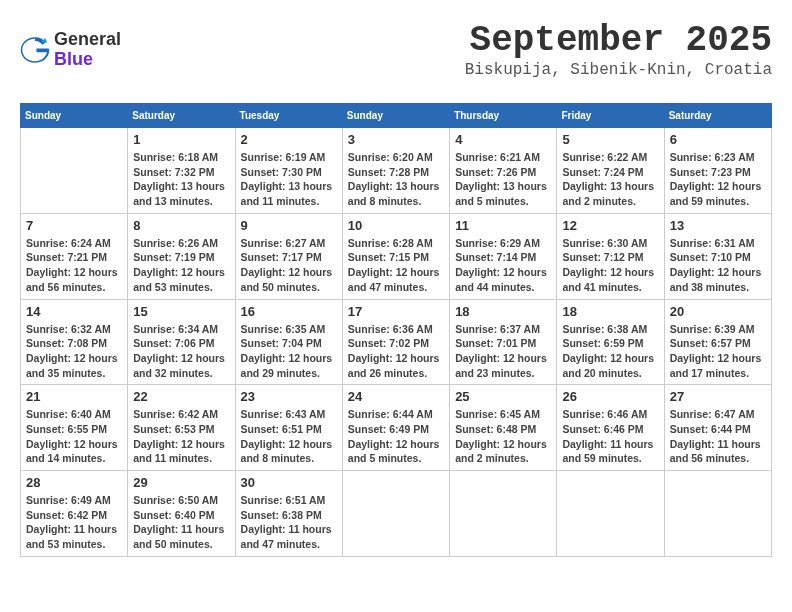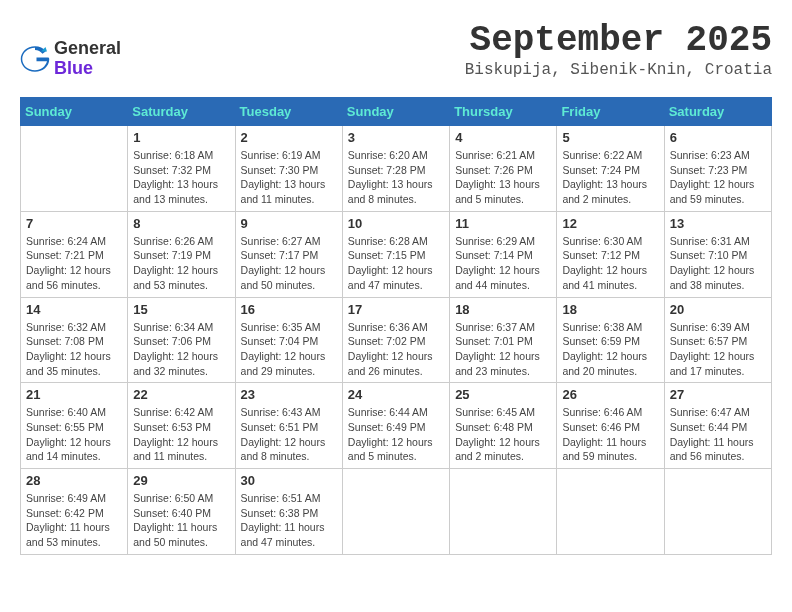--- a/index.html
+++ b/index.html
@@ -6,22 +6,22 @@
     body {
       font-family: Arial, sans-serif;
       background: #fff;
       width: 792px;
       min-height: 612px;
       padding: 20px;
     }
     .header {
       display: flex;
       justify-content: space-between;
-      align-items: flex-end;
-      margin-bottom: 18px;
+      align-items: center;
+      margin-bottom: 24px;
     }
     .logo {
       display: flex;
       align-items: center;
       gap: 4px;
     }
     .logo-text {
       display: flex;
       flex-direction: column;
       font-size: 18px;
@@ -48,24 +48,24 @@
       font-size: 16px;
       color: #555;
     }
     table {
       width: 100%;
       border-collapse: collapse;
       font-size: 11px;
     }
     thead th {
       background: #2a6ab5;
-      color: #5eead4;
+      color: #ffffff;
       padding: 6px 4px;
       text-align: left;
-      font-size: 13px;
+      font-size: 10px;
       font-weight: bold;
       border: 1px solid #2a6ab5;
     }
     tbody td {
       border: 1px solid #ccc;
       vertical-align: top;
       padding: 4px 5px;
       height: 80px;
       width: calc(100% / 7);
     }
@@ -73,20 +73,21 @@
       font-weight: bold;
       font-size: 13px;
       color: #333;
       display: block;
       margin-bottom: 3px;
     }
     .day-info {
       color: #444;
       font-size: 10.5px;
       line-height: 1.4;
+      font-weight: bold;
     }
     tbody tr:nth-child(odd) td {
       background: #fff;
     }
     tbody tr td {
       background: #fff;
     }
   </style>
 </head>
 <body>

